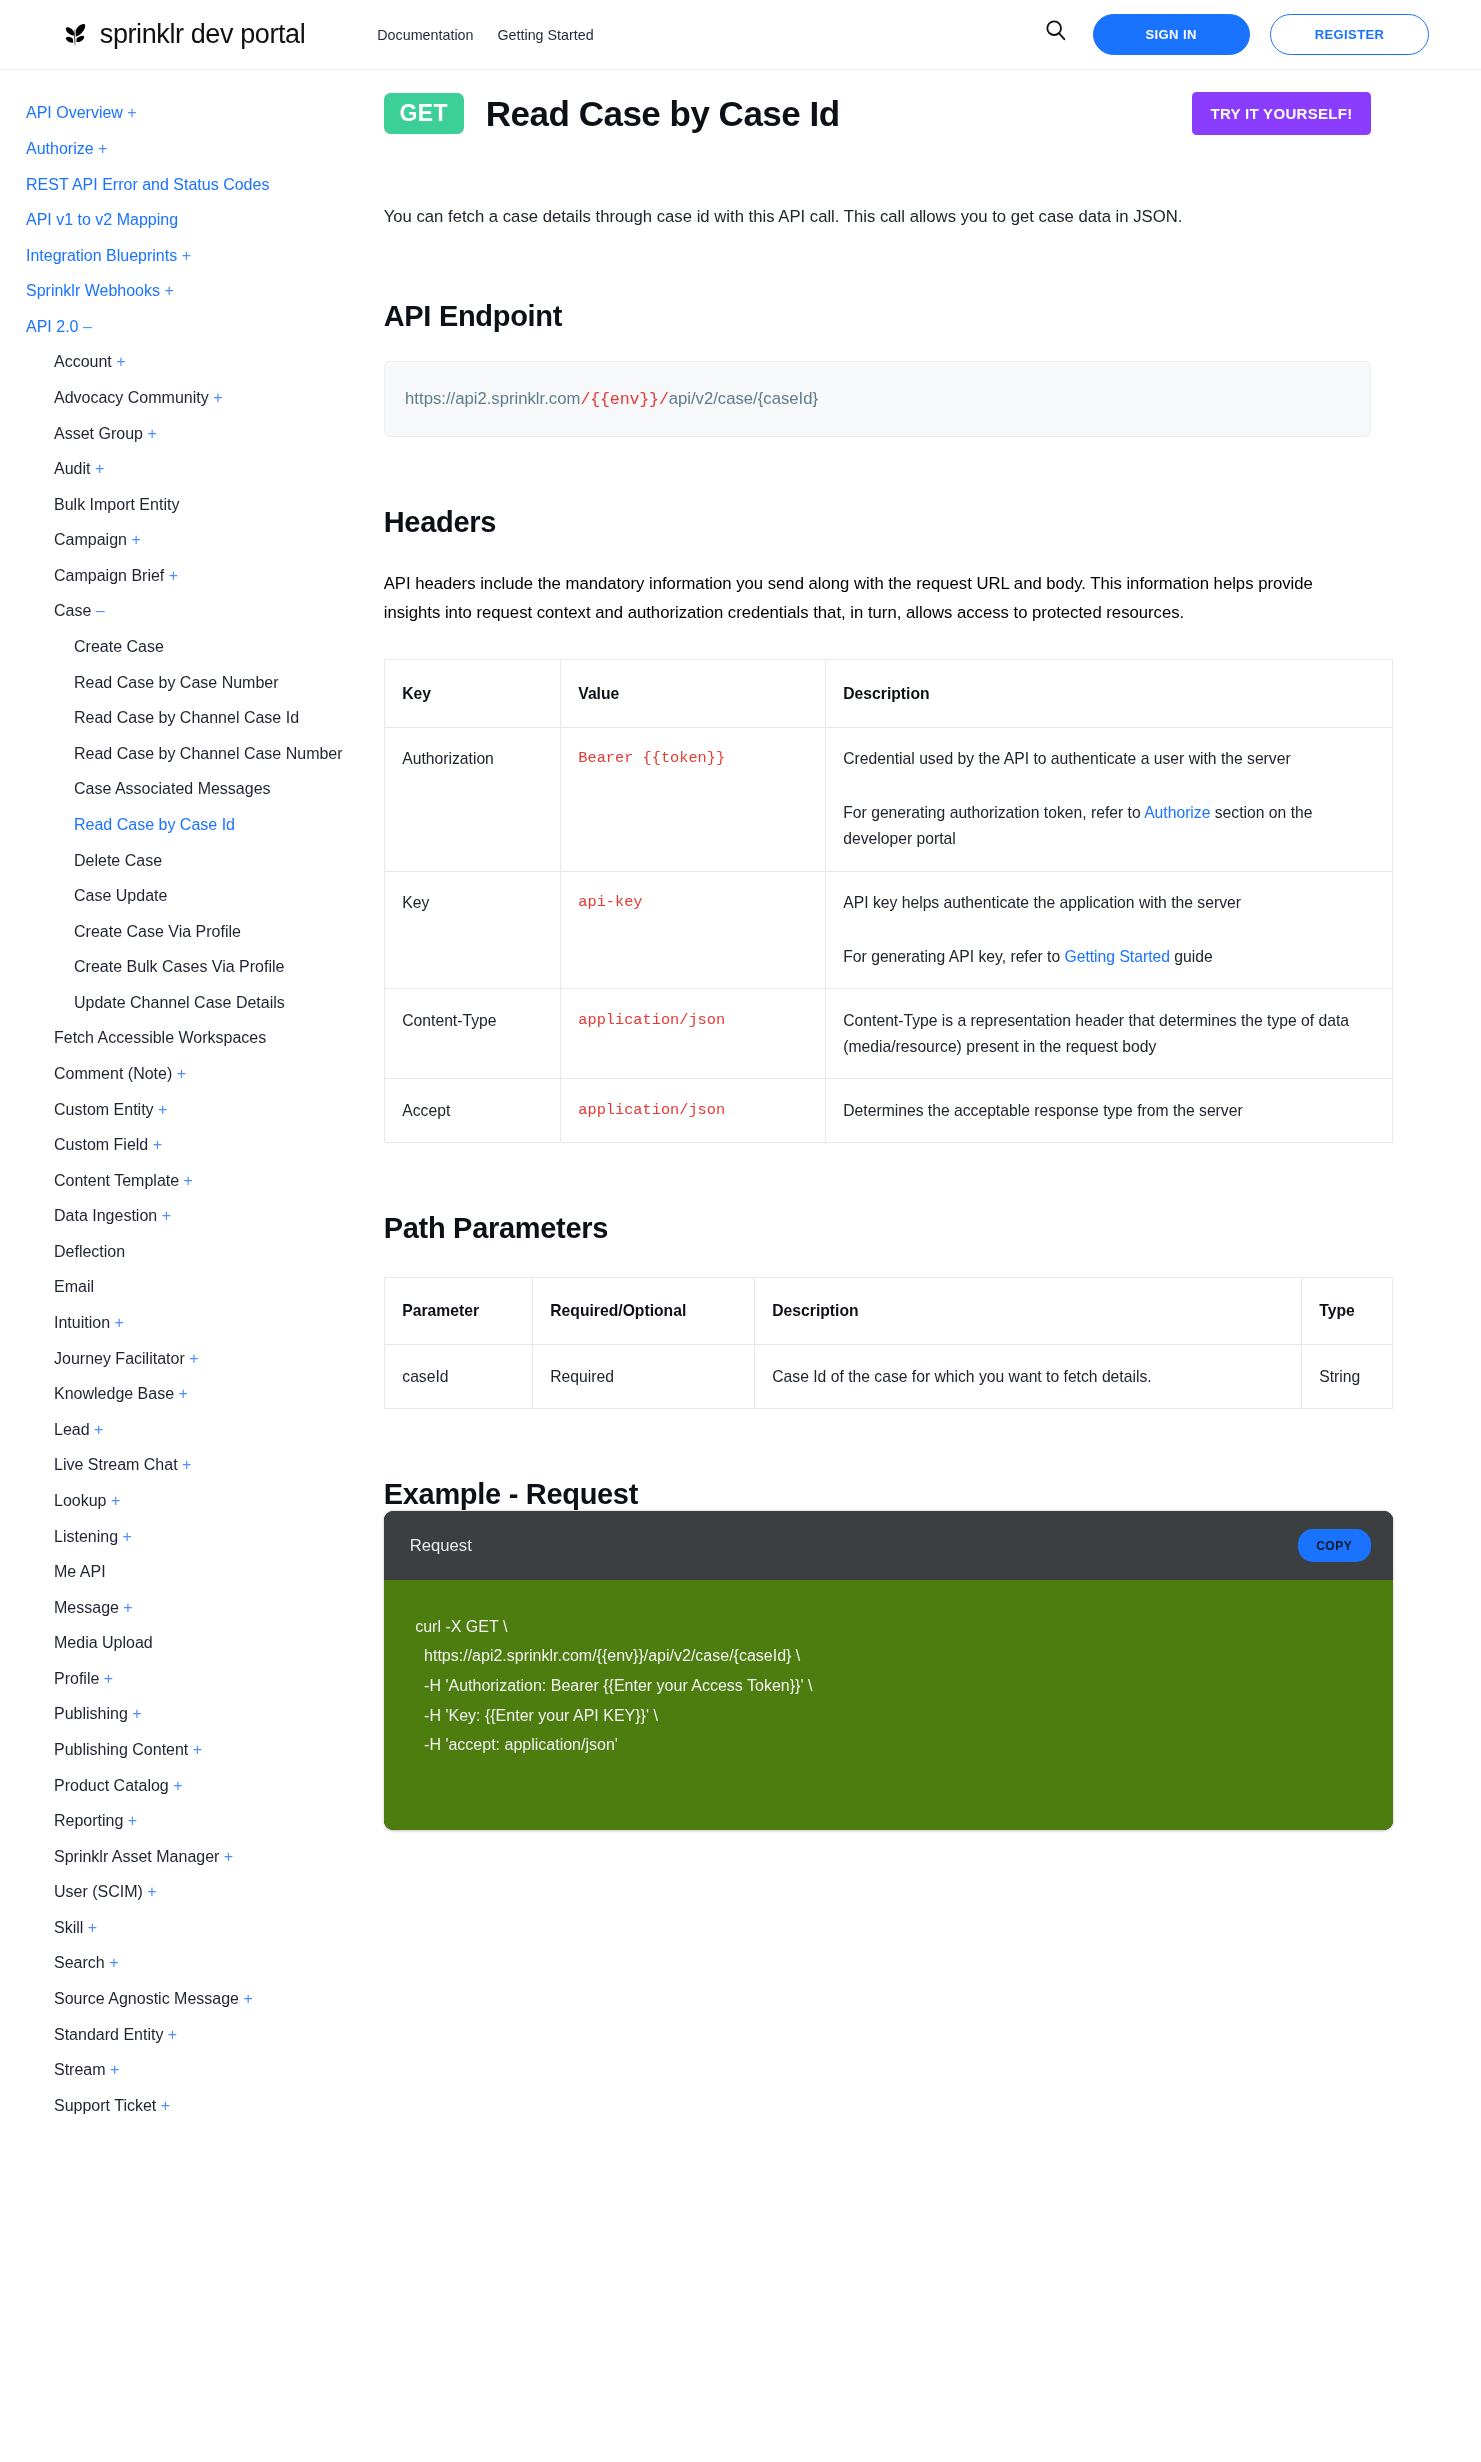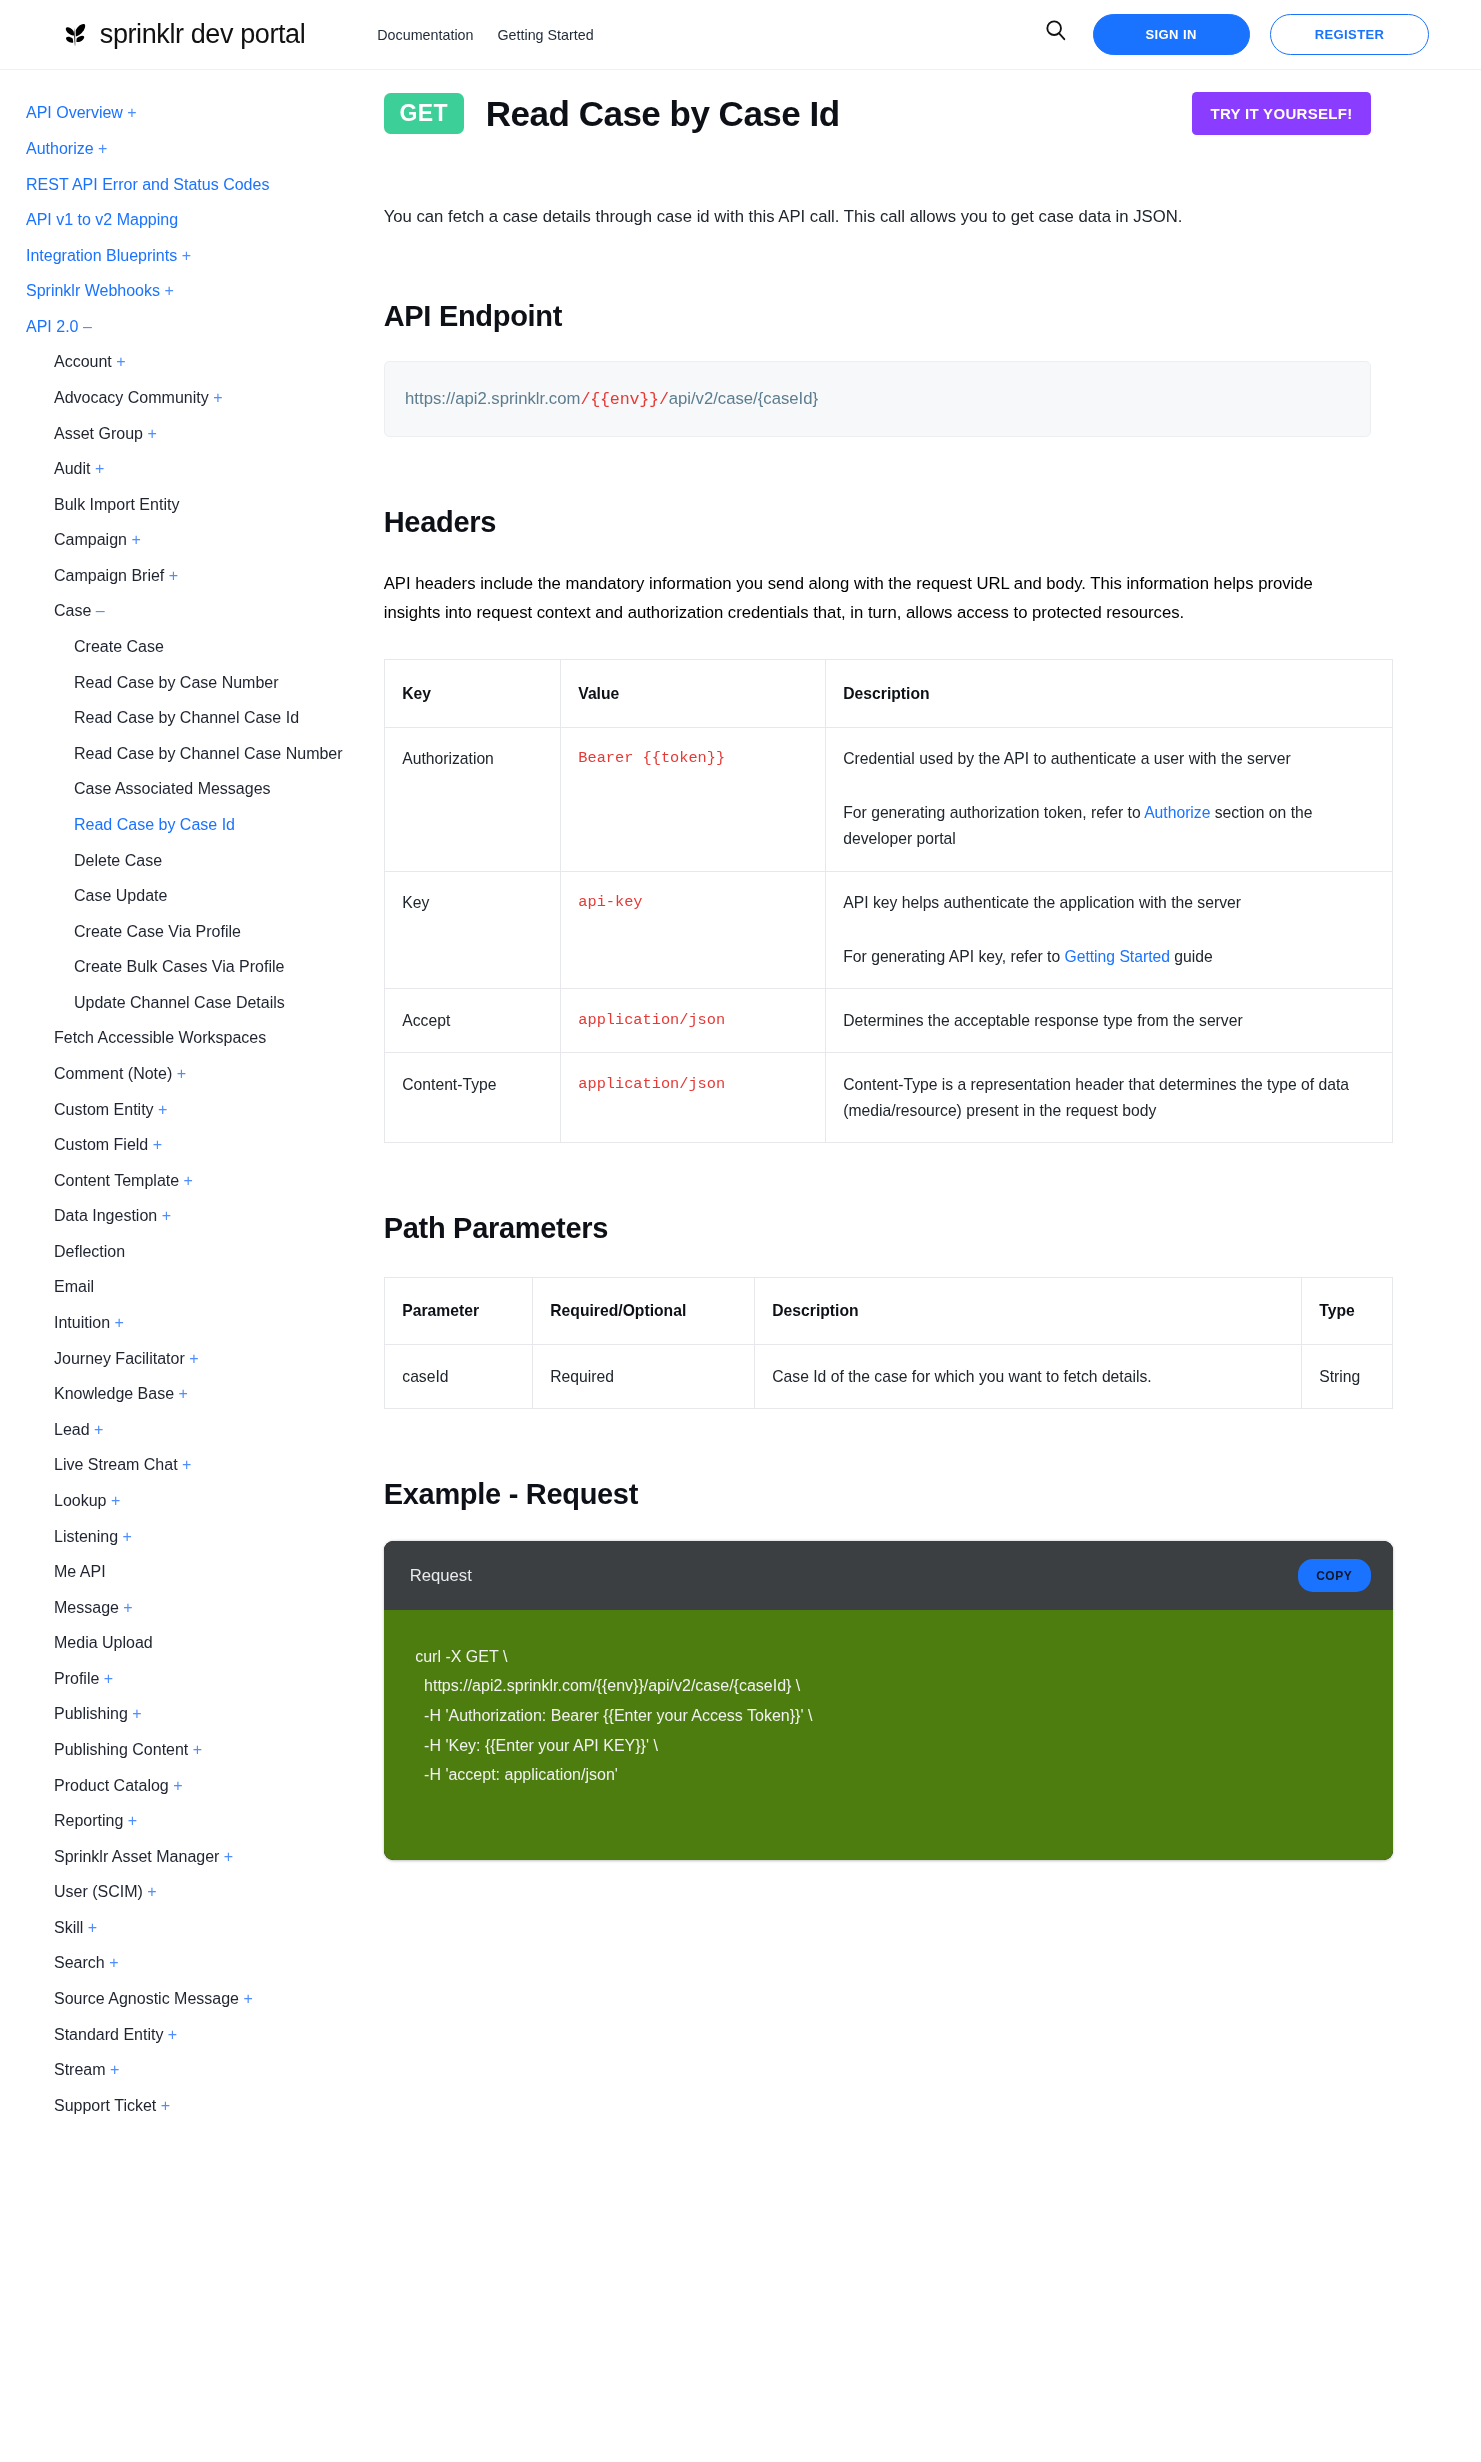--- a/index.html
+++ b/index.html
@@ -193,21 +193,20 @@
   .hdr-table col.c3 { width: auto; }
   .pp-table col.p1 { width: 148px; }
   .pp-table col.p2 { width: 222px; }
   .pp-table col.p3 { width: auto; }
   .pp-table col.p4 { width: 91px; }
   td p + p { margin-top: 28px; }
   a.inline { color: #1a73ff; text-decoration: none; cursor: pointer; }
 
   
   .code-wrap {
-    margin-top: 30px;
     width: 1009px;
     border-radius: 9.3px;
     overflow: hidden;
     background: #000;
     box-shadow: 0 0.9px 2.8px rgba(0,0,0,.25);
   }
   .code-head {
     background: #3c3f41;
     height: 69px;
     display: flex;
@@ -375,31 +374,31 @@
           </tr>
           <tr>
             <td>Key</td>
             <td class="code">api-key</td>
             <td>
               <p>API key helps authenticate the application with the server</p>
               <p>For generating API key, refer to <a class="inline">Getting Started</a> guide</p>
             </td>
           </tr>
           <tr>
+            <td>Content-Type</td>
+            <td class="code">application/json</td>
+            <td>
+              <p>Content-Type is a representation header that determines the type of data (media/resource) present in the request body</p>
+            </td>
+          </tr>
+          <tr>
             <td>Accept</td>
             <td class="code">application/json</td>
             <td>
               <p>Determines the acceptable response type from the server</p>
-            </td>
-          </tr>
-          <tr>
-            <td>Content-Type</td>
-            <td class="code">application/json</td>
-            <td>
-              <p>Content-Type is a representation header that determines the type of data (media/resource) present in the request body</p>
             </td>
           </tr>
         </tbody>
     </table>
 
     <h2 class="section">Path Parameters</h2>
     <table class="doc pp-table">
       <colgroup>
           <col class="p1">
           <col class="p2">

